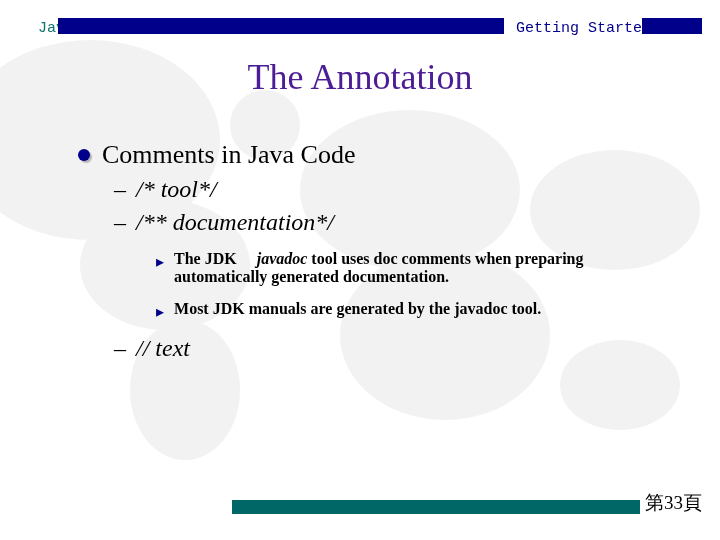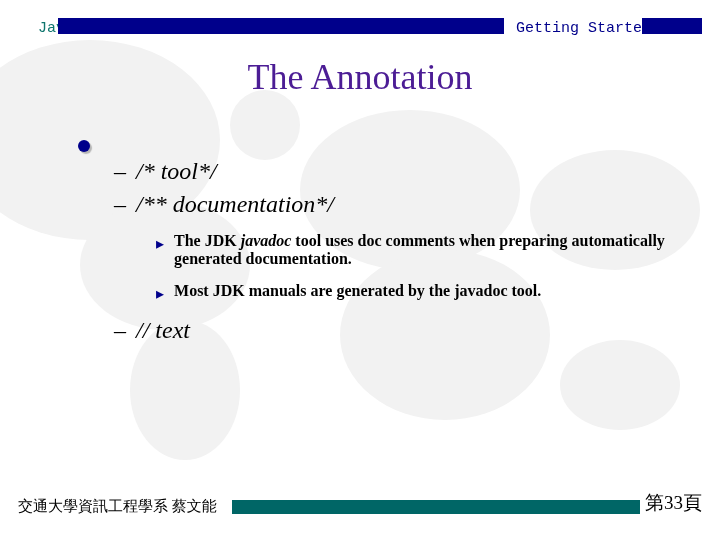--- a/index.html
+++ b/index.html
@@ -138,21 +138,21 @@
     display: flex;
     align-items: flex-start;
   }
   .lvl3 .arrow {
     font-weight: normal;
     margin-right: 10px;
     margin-top: 2px;
     color: #00008b;
     display: inline-block;
   }
-  .lvl3 .txt .it { font-style: italic; }
+  .lvl3 .txt .it { font-style: italic; margin-left: 16px; }
 
   
   .footer {
     position: absolute;
     bottom: 24px;
     left: 0;
     right: 0;
     height: 22px;
   }
   .ftr-left {
@@ -199,20 +199,21 @@
     <div class="hdr-bar-left"></div>
     <span class="hdr-right-label">Getting Started</span>
     <div class="hdr-bar-right"></div>
   </div>
 
   <div class="title">The Annotation</div>
 
   <div class="content">
     <div class="lvl1">
       <span class="bullet-disc"></span>
+      <span>Comments in Java Code</span>
     </div>
 
     <div class="lvl2">
       <span class="dash">–</span>
       <span>/* tool*/</span>
     </div>
 
     <div class="lvl2">
       <span class="dash">–</span>
       <span>/** documentation*/</span>
@@ -228,18 +229,17 @@
       <span class="txt">Most JDK manuals are generated by the javadoc tool.</span>
     </div>
 
     <div class="lvl2">
       <span class="dash">–</span>
       <span>// text</span>
     </div>
   </div>
 
   <div class="footer">
-    <span class="ftr-left">交通大學資訊工程學系 蔡文能</span>
     <div class="ftr-bar"></div>
     <span class="ftr-right">第33頁</span>
   </div>
 
 </div>
 
 </body></html>

